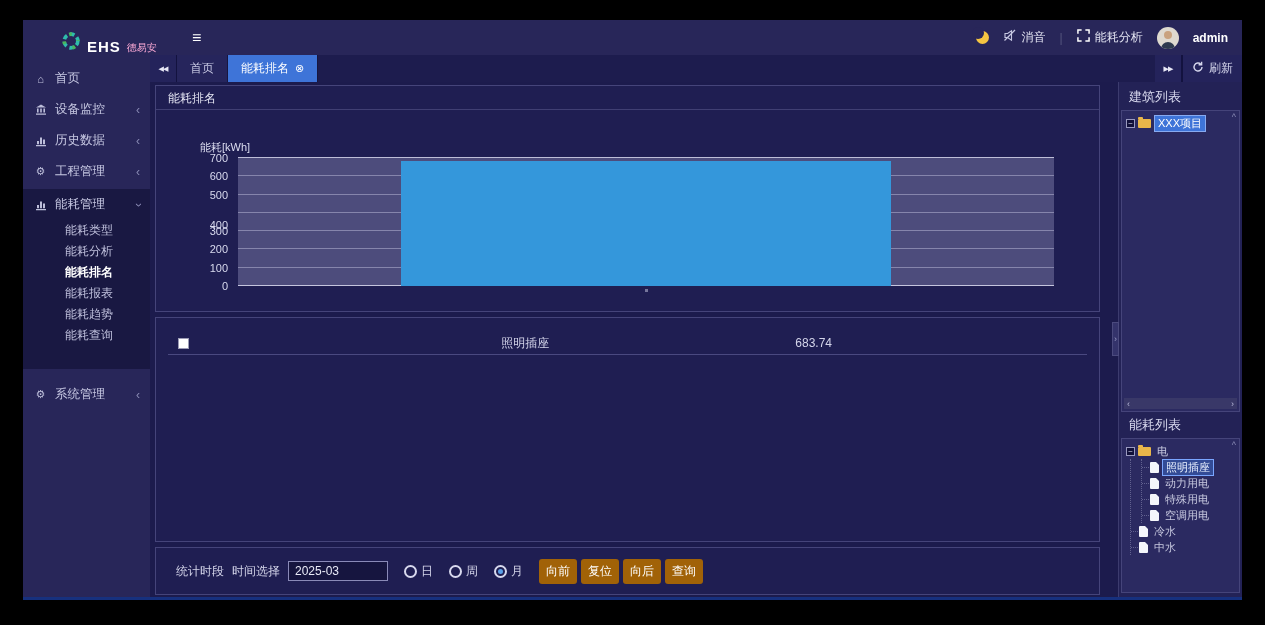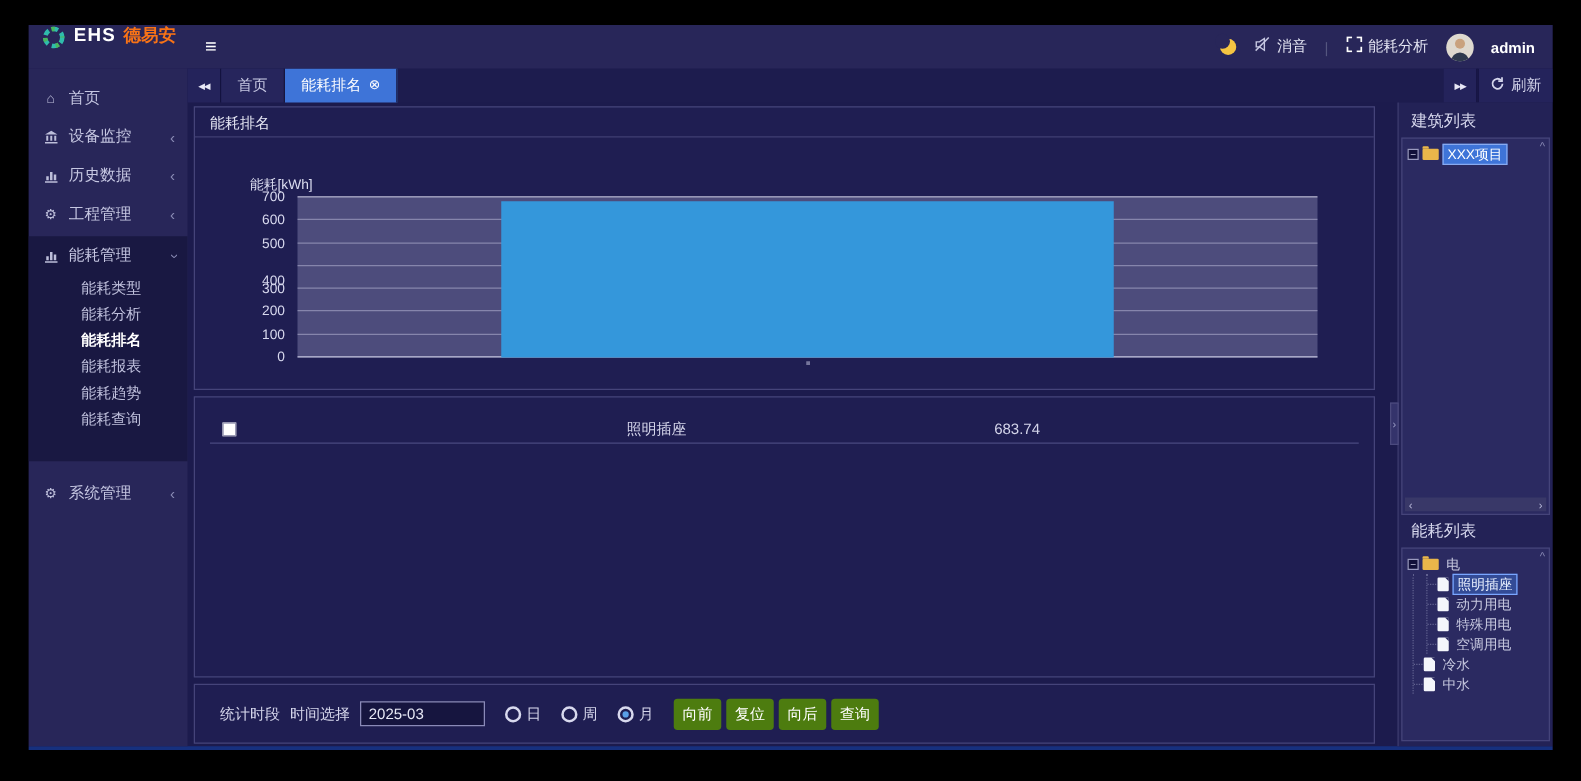--- a/index.html
+++ b/index.html
@@ -3,23 +3,23 @@
 <meta charset="utf-8">
 <style>
   * { margin:0; padding:0; box-sizing:border-box; }
   html,body { width:1265px; height:625px; background:#000; overflow:hidden;
               font-family:"Liberation Sans","DejaVu Sans",sans-serif; }
   .app { position:absolute; left:23px; top:20px; width:1219px; height:580px;
          background:#1c1b4d; border-bottom:3px solid #16307e; display:flex; flex-direction:column; }
 
   
   .header { height:35px; display:flex; background:#282659; flex:0 0 35px; }
-  .logo { width:127px; display:flex; align-items:flex-start; gap:6px; padding-left:10px; }
+  .logo { width:127px; display:flex; align-items:flex-end; gap:6px; padding-left:10px;margin-left:28px; }
   .brand-ehs { color:#fff; font-weight:bold; font-size:15px; letter-spacing:1px; }
-  .brand-name { color:#f97316; font-size:14px;font-weight:bold; }
+  .brand-name { color:#f9a8d4; font-size:10px; }
   .topbar { flex:1; display:flex; align-items:center; padding:0 14px; }
   .hamburger { color:#fff; font-size:16px; cursor:pointer; }
   .top-right { margin-left:auto; display:flex; align-items:center; gap:14px;
                font-size:12px; color:#e3e4f2; }
   .moon { position:relative; width:13px; height:13px; border-radius:50%; background:#f5c542; }
   .moon::after { content:""; position:absolute; left:-4px; top:-4px; width:12px; height:12px;
                  border-radius:50%; background:#282659; }
   .icon-group { display:flex; align-items:flex-start; gap:5px; }
   .divider { color:#55567f; }
   .avatar { width:22px; height:22px; border-radius:50%; background:#ded9cf; position:relative; overflow:hidden; }
@@ -90,21 +90,21 @@
   .controls-panel { height:48px; margin-top:5px; display:flex; align-items:center;
                     padding-left:20px; font-size:12px; color:#d4d5ea; }
   .ctrl-label { margin-right:8px; }
   .time-input { width:100px; height:20px; background:#16153f; border:1px solid #8a8ab8;
                 color:#e8e9f6; font-size:12px; padding:0 6px;
                 font-family:"Liberation Sans","DejaVu Sans",sans-serif; }
   .radio { display:flex; align-items:center; gap:4px; margin-left:16px; cursor:pointer; }
   .radio-circle { width:13px; height:13px; border-radius:50%; border:2px solid #d8d9ee; }
   .radio-circle.checked::after { content:""; display:block; width:5px; height:5px; margin:2px;
                                  border-radius:50%; background:#5aa0e8; }
-  .btn { background:#4d7c0f; color:#fff; border:none; border-radius:3px; padding:4px 7px;
+  .btn { background:#a16207; color:#fff; border:none; border-radius:3px; padding:4px 7px;
          font-size:12px; margin-left:4px; cursor:pointer;
          font-family:"Liberation Sans","DejaVu Sans",sans-serif; }
   .btn.first { margin-left:16px; }
 
   
   .splitter { position:absolute; left:962px; top:240px; width:7px; height:34px;
               background:#34336b; border:1px solid #4b4a7e; color:#9a9bc5; font-size:9px;
               display:flex; align-items:center; justify-content:center; cursor:pointer; z-index:3; }
 
   

